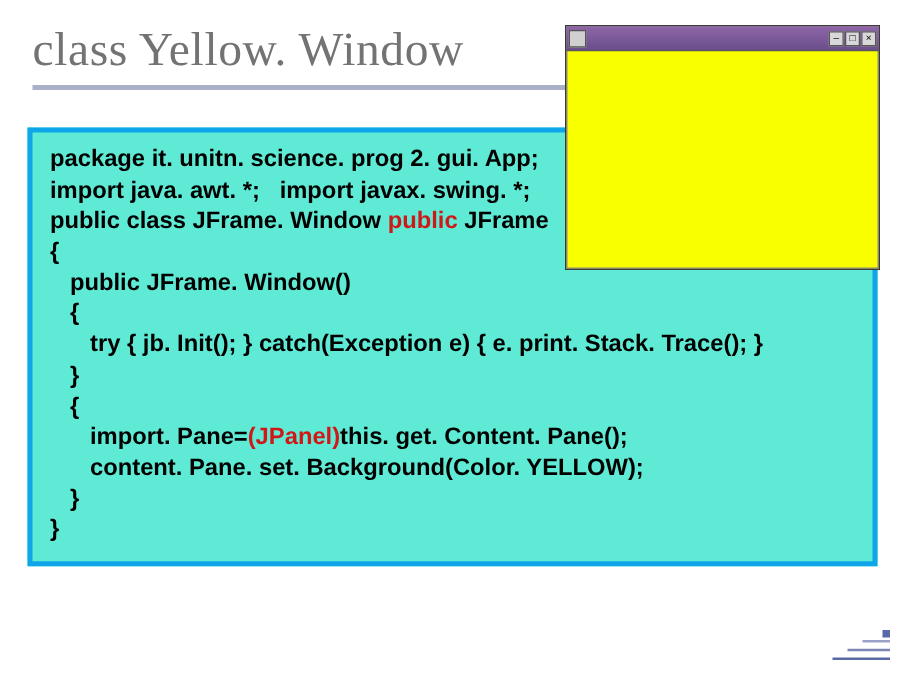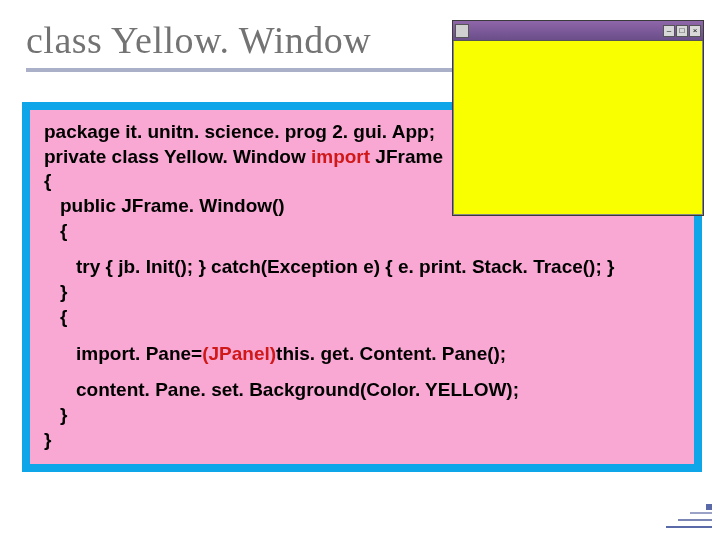--- a/index.html
+++ b/index.html
@@ -61,33 +61,33 @@
     height: 12px;
     background: #d8d8d8;
     border: 1px solid #555;
     font-size: 8px;
     line-height: 10px;
     text-align: center;
     font-family: sans-serif;
   }
   .code-box {
     margin-top: 30px;
-    border: 8px solid #0ea5e9;
-    background: #f9a8d4;
+    border: 4px solid #0ea5e9;
+    background: #5eead4;
     padding: 10px 12px 12px 14px;
     font-family: Arial, Helvetica, sans-serif;
     font-size: 19px;
     line-height: 1.3;
     color: #000;
     position: relative;
     z-index: 2;
   }
   .code-box .kw-red { color: #d01818; }
   .ind1 { padding-left: 16px; }
-  .ind2 { padding-left: 32px; margin-top: 12px; }
+  .ind2 { padding-left: 32px; }
   .bold { font-weight: bold; }
   .corner-deco {
     position: absolute;
     right: 8px;
     bottom: 6px;
     width: 46px;
     height: 30px;
   }
   .corner-deco .bar {
     position: absolute;
@@ -119,21 +119,24 @@
         <div class="mini-btn">–</div>
         <div class="mini-btn">□</div>
         <div class="mini-btn">×</div>
       </div>
     </div>
   </div>
 
   <div class="code-box bold">
     <div>package it. unitn. science. prog 2. gui. App;</div>
     <div>
-      <span>private class Yellow. Window </span><span class="kw-red">import</span><span> JFrame</span>
+      <span>import java. awt. *;</span>&nbsp;&nbsp;&nbsp;<span>import javax. swing. *;</span>
+    </div>
+    <div>
+      <span>public class JFrame. Window </span><span class="kw-red">public</span><span> JFrame</span>
     </div>
     <div>{</div>
     <div class="ind1">public JFrame. Window()</div>
     <div class="ind1">{</div>
     <div class="ind2">try  {  jb. Init();  }   catch(Exception e) { e. print. Stack. Trace(); }</div>
     <div class="ind1">}</div>
     <div class="ind1">{</div>
     <div class="ind2">
       <span>import. Pane=</span><span class="kw-red">(JPanel)</span><span>this. get. Content. Pane();</span>
     </div>

